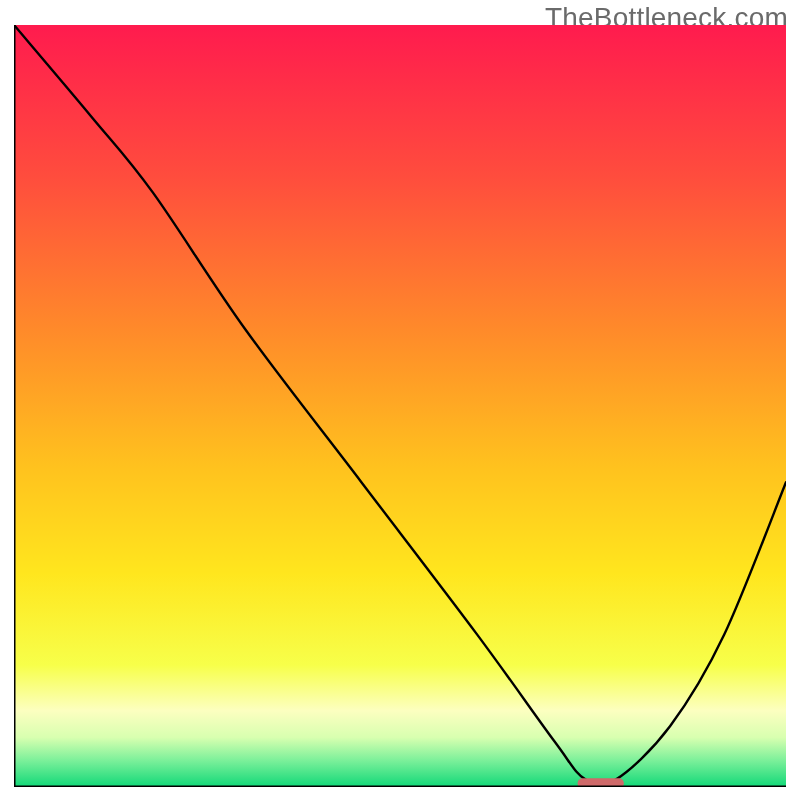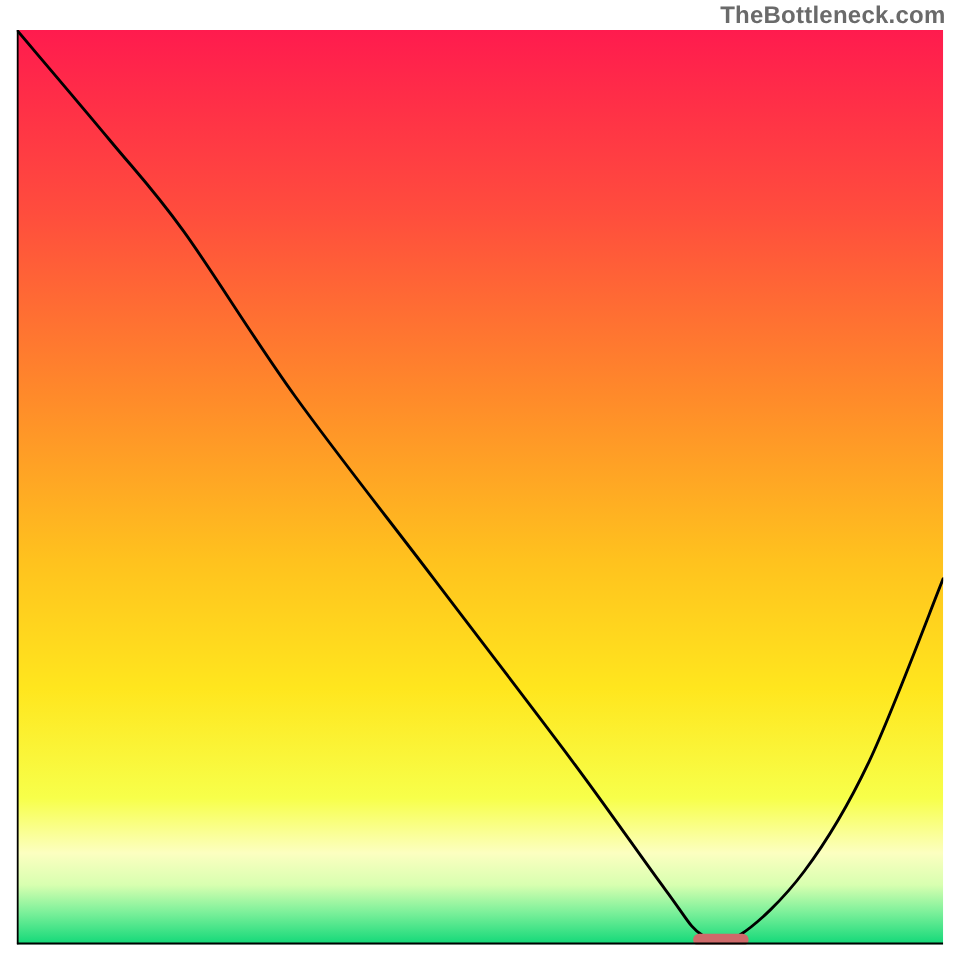--- a/index.html
+++ b/index.html
@@ -9,22 +9,22 @@
     height: 800px;
     background: #ffffff;
     font-family: Arial, Helvetica, sans-serif;
     position: relative;
   }
   .watermark {
     position: absolute;
     top: 2px;
     right: 12px;
     color: #6a6a6a;
-    font-size: 20px;
-    font-weight: 700;
+    font-size: 28px;
+    font-weight: 400;
     letter-spacing: 0.2px;
   }
   .plot-wrap {
     position: absolute;
     left: 14px;
     top: 25px;
     width: 772px;
     height: 762px;
   }
   svg { display: block; }

